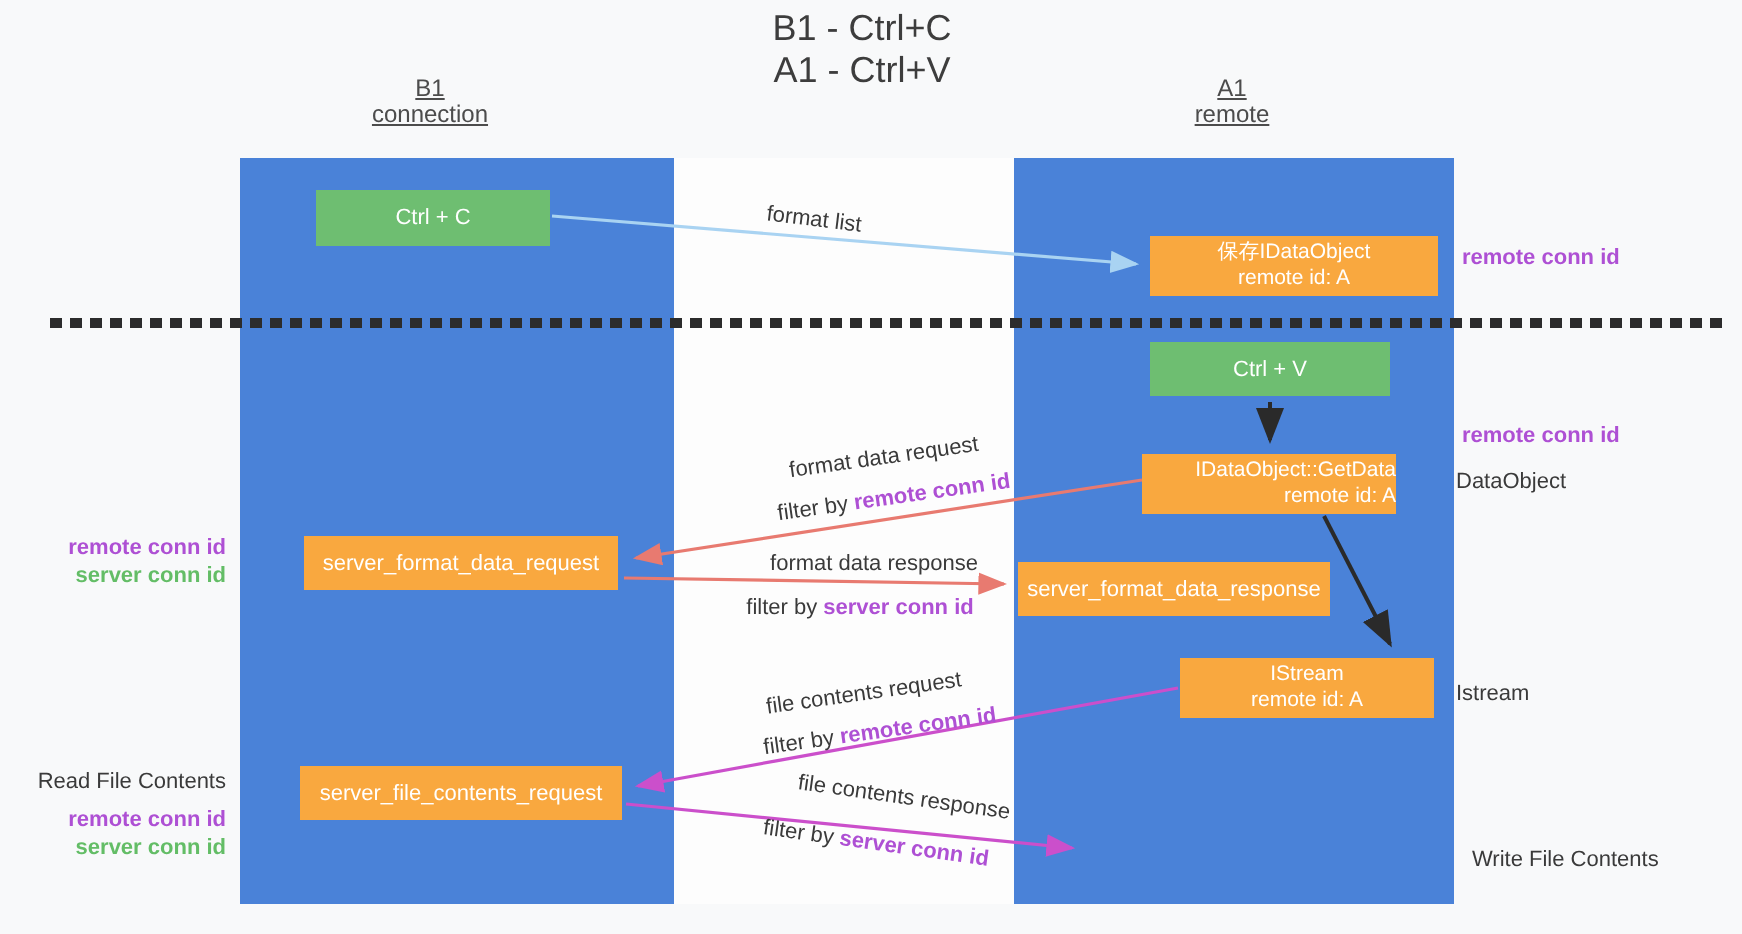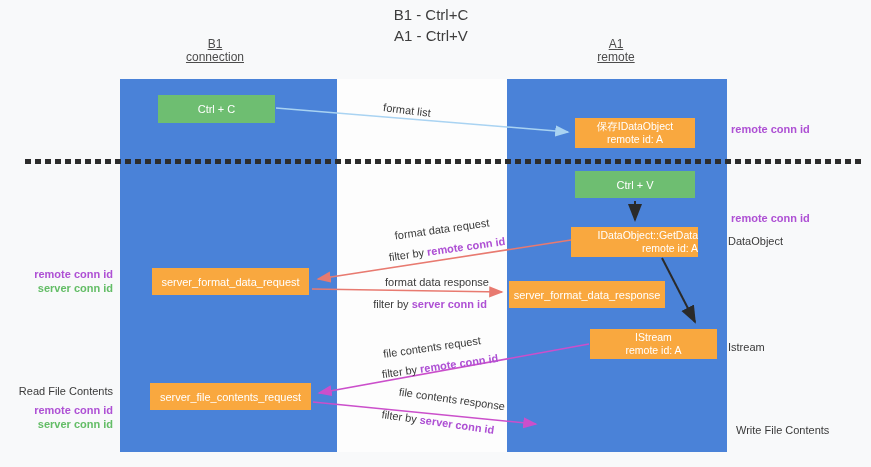--- a/index.html
+++ b/index.html
@@ -2,21 +2,21 @@
 <html><head>
 <meta charset="utf-8">
 <style>
   html,body{margin:0;padding:0;}
   body{font-family:"Liberation Sans","DejaVu Sans",sans-serif;background:#fff;}
   #stage{position:relative;width:871px;height:467px;background:#f8f9fa;overflow:hidden;}
 
   .abs{position:absolute;}
   .center{text-align:center;}
 
-  #title{left:331px;top:4px;width:200px;text-align:center;font-size:15px;line-height:21px;color:#3d3d3d;}
+  #title{left:331px;top:4px;width:200px;text-align:center;font-size:18px;line-height:21px;color:#3d3d3d;}
 
   .col-header{top:38px;width:110px;text-align:center;font-size:12px;line-height:13px;color:#4c4c4c;text-decoration:underline;}
   #hdr-left{left:160px;}
   #hdr-right{left:561px;}
 
   .gap-panel{left:337px;top:79px;width:170px;height:373px;background:#fdfdfd;}
   .column{top:79px;height:373px;background:#4a82d8;}
   #col-left{left:120px;width:217px;}
   #col-right{left:507px;width:220px;}
 
@@ -83,21 +83,21 @@
     <line x1="571" y1="240" x2="318" y2="279" stroke="#e87a70" stroke-width="1.6" marker-end="url(#m-salmon)"></line>
     <line x1="312" y1="289" x2="502" y2="292" stroke="#e87a70" stroke-width="1.6" marker-end="url(#m-salmon)"></line>
     <line x1="589" y1="344" x2="319" y2="393" stroke="#cb4fcb" stroke-width="1.6" marker-end="url(#m-magenta)"></line>
     <line x1="313" y1="402" x2="536" y2="424" stroke="#cb4fcb" stroke-width="1.6" marker-end="url(#m-magenta)"></line>
   </svg>
 
   <div class="abs node green" style="left:158px;top:95px;width:117px;height:28px;">
     <div>Ctrl + C</div>
   </div>
 
-  <div class="abs node orange two-line" style="left:575px;top:118px;width:120px;height:30px;">
+  <div class="abs node orange two-line" style="left:575px;top:118px;width:144px;height:30px;">
     <div>保存IDataObject</div>
     <div>remote id: A</div>
   </div>
 
   <div class="abs node green" style="left:575px;top:171px;width:120px;height:27px;">
     <div>Ctrl + V</div>
   </div>
 
   <div class="abs node orange two-line" style="left:571px;top:227px;width:127px;height:30px;align-items:flex-end;">
     <div>IDataObject::GetData</div>

